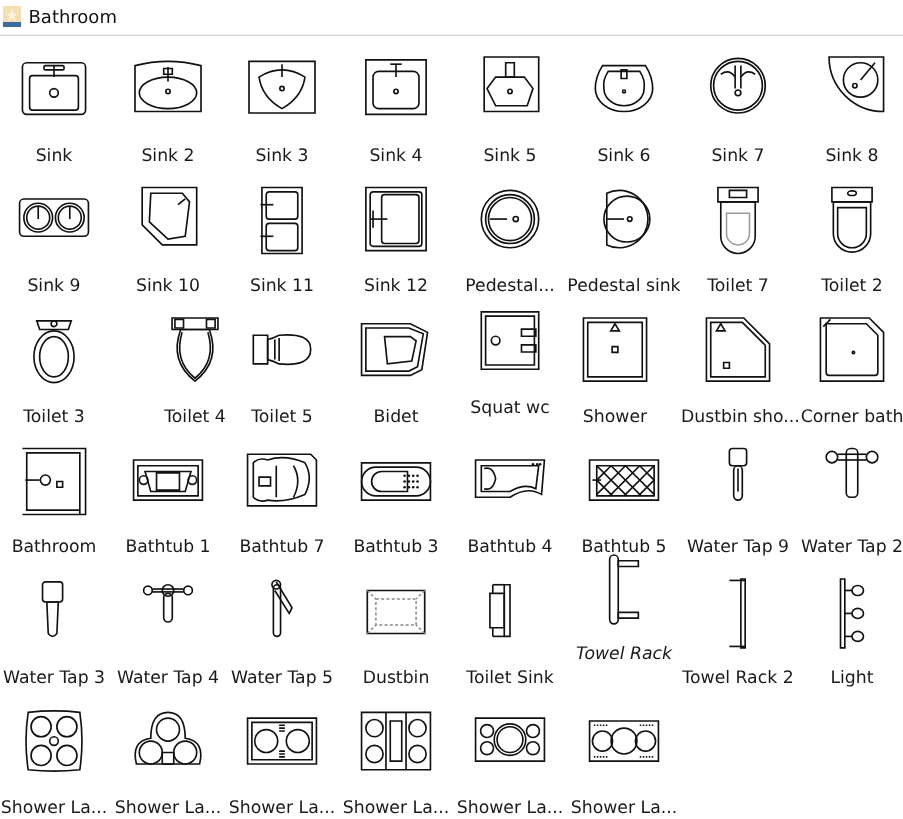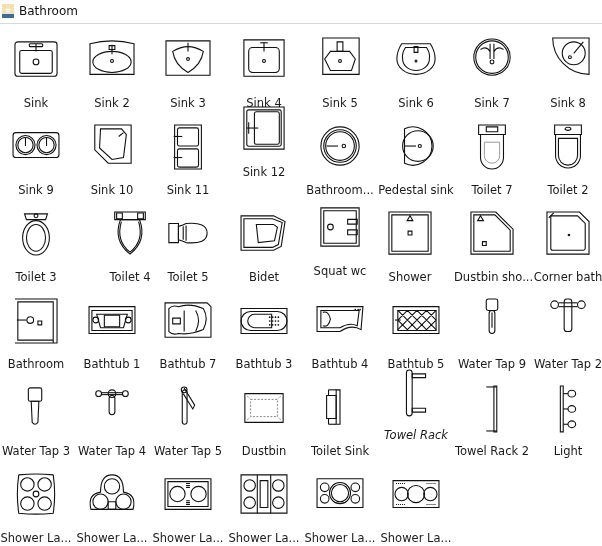--- a/index.html
+++ b/index.html
@@ -131,39 +131,39 @@
     <div class="cell" style="left: 150px; top: 87px;">
       <svg class="sym" viewBox="0 0 48 46">
         <rect x="10" y="0" width="28" height="46" fill="none" stroke="#111" stroke-width="1.1"></rect>
         <rect x="13" y="3" width="22" height="19" rx="2" fill="none" stroke="#111" stroke-width="1.1"></rect>
         <rect x="13" y="25" width="22" height="19" rx="2" fill="none" stroke="#111" stroke-width="1.1"></rect>
         <line x1="9" y1="12" x2="18" y2="12" fill="none" stroke="#111" stroke-width="1.1"></line>
         <line x1="9" y1="34" x2="18" y2="34" fill="none" stroke="#111" stroke-width="1.1"></line>
       </svg>
       <div class="label">Sink 11</div>
     </div>
-    <div class="cell" style="left: 226px; top: 69px;">
+    <div class="cell" style="left: 226px; top: 87px;">
       <svg class="sym" viewBox="0 0 48 46">
         <rect x="3" y="0" width="42" height="44" fill="none" stroke="#111" stroke-width="1.1"></rect>
         <rect x="6" y="3" width="36" height="38" rx="2" fill="none" stroke="#111" stroke-width="1.1"></rect>
         <rect x="14" y="5" width="26" height="34" rx="2" fill="none" stroke="#111" stroke-width="1.1"></rect>
         <line x1="6" y1="22" x2="18" y2="22" fill="none" stroke="#111" stroke-width="1.1"></line>
         <line x1="8" y1="16" x2="8" y2="28" fill="none" stroke="#111" stroke-width="1.1"></line>
       </svg>
       <div class="label">Sink 12</div>
     </div>
     <div class="cell" style="left: 302px; top: 87px;">
       <svg class="sym" viewBox="0 0 48 46">
         <circle cx="24" cy="22" r="20" fill="none" stroke="#111" stroke-width="1.1"></circle>
         <circle cx="24" cy="22" r="17" fill="none" stroke="#111" stroke-width="1.1"></circle>
         <circle cx="24" cy="22" r="15" fill="none" stroke="#111" stroke-width="1.1"></circle>
         <line x1="10" y1="22" x2="22" y2="22" fill="none" stroke="#111" stroke-width="1.1"></line>
         <circle cx="28" cy="22" r="1.8" fill="none" stroke="#111" stroke-width="1.1"></circle>
       </svg>
-      <div class="label">Bathroom...</div>
+      <div class="label">Pedestal...</div>
     </div>
     <div class="cell" style="left: 378px; top: 87px;">
       <svg class="sym" viewBox="0 0 48 46">
         <path d="M12 4 A20 20 0 1 1 12 40 Z" fill="none" stroke="#111" stroke-width="1.1"></path>
         <circle cx="26" cy="22" r="16" fill="none" stroke="#111" stroke-width="1.1"></circle>
         <line x1="12" y1="22" x2="24" y2="22" fill="none" stroke="#111" stroke-width="1.1"></line>
         <circle cx="28" cy="22" r="1.6" fill="none" stroke="#111" stroke-width="1.1"></circle>
       </svg>
       <div class="label">Pedestal sink</div>
     </div>

